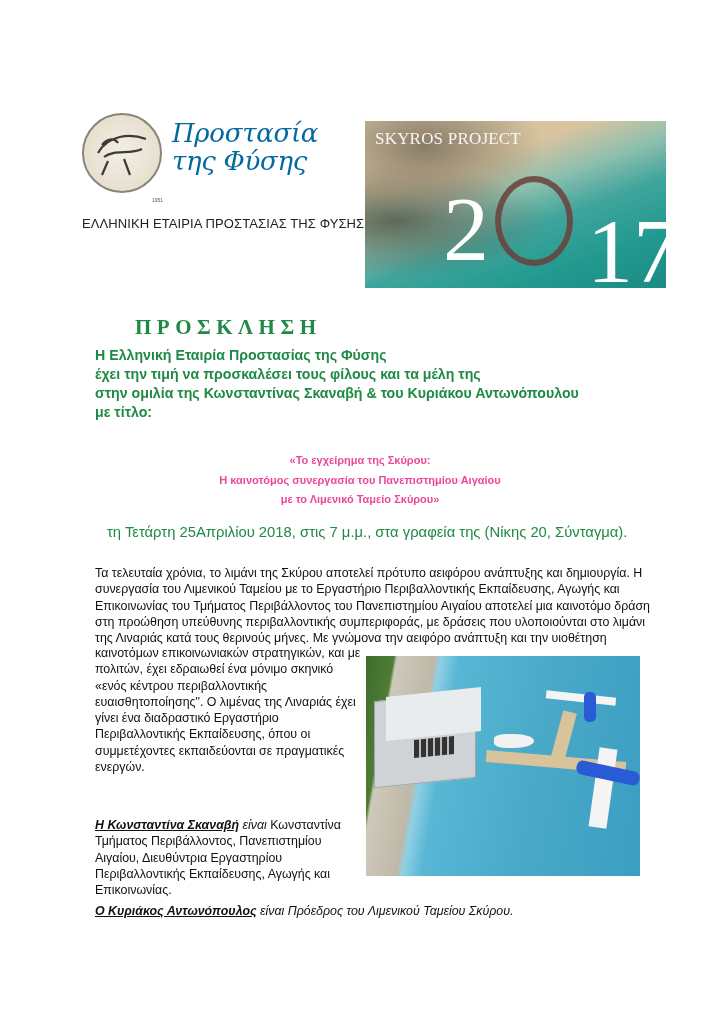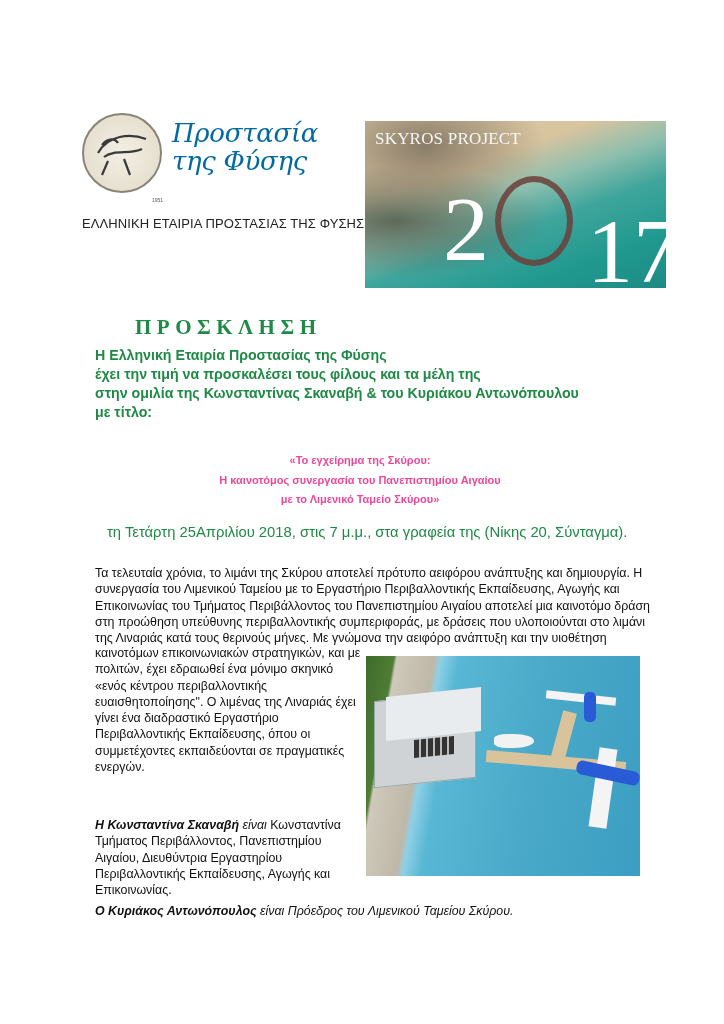--- a/index.html
+++ b/index.html
@@ -36,21 +36,21 @@
   .when { left: 95px; top: 524px; color: #1f8a45; font-weight: normal; font-size: 14.8px; white-space: nowrap; margin-left: 12px; }
 
   
   .body { color: #111; font-size: 12.4px; line-height: 16.3px; }
   .p1 { left: 95px; top: 565px; width: 540px; }
   .p1 span { display: block; white-space: nowrap; }
   .p2 { left: 95px; top: 645px; width: 270px; }
   .p2 span, .p3 span { display: block; white-space: nowrap; }
   .p3 { left: 95px; top: 817px; width: 270px; }
   .p4 { left: 95px; top: 903px; white-space: nowrap; }
-  .bi { font-weight: bold; font-style: italic; }
+  .bi { font-weight: bold; font-style: italic; text-decoration: underline; }
   .it { }
 
   
   #port { left: 366px; top: 656px; width: 274px; height: 220px; overflow: hidden;
     background:
       linear-gradient(100deg, #3f6b2c 0%, #4f7d35 9%, #cfc9bb 10%, #bfb8a8 22%, #8fd0e6 24%, #58b7d4 30%, #4aa9c8 60%, #3b9ec2 100%); }
   #port .building { position: absolute; left: 8px; top: 40px; width: 100px; height: 85px; background: #cfd3d6; border: 1px solid #9aa; transform: skewY(-6deg); }
   #port .roof { position: absolute; left: 20px; top: 36px; width: 95px; height: 44px; background: #e9ecef; transform: skewY(-6deg); }
   #port .windows { position: absolute; left: 48px; top: 82px; width: 40px; height: 18px; background: repeating-linear-gradient(90deg,#333 0 5px,#bbb 5px 7px); transform: skewY(-6deg); }
   #port .pier { position: absolute; left: 120px; top: 100px; width: 140px; height: 12px; background: #d8c39a; transform: rotate(5deg); }

